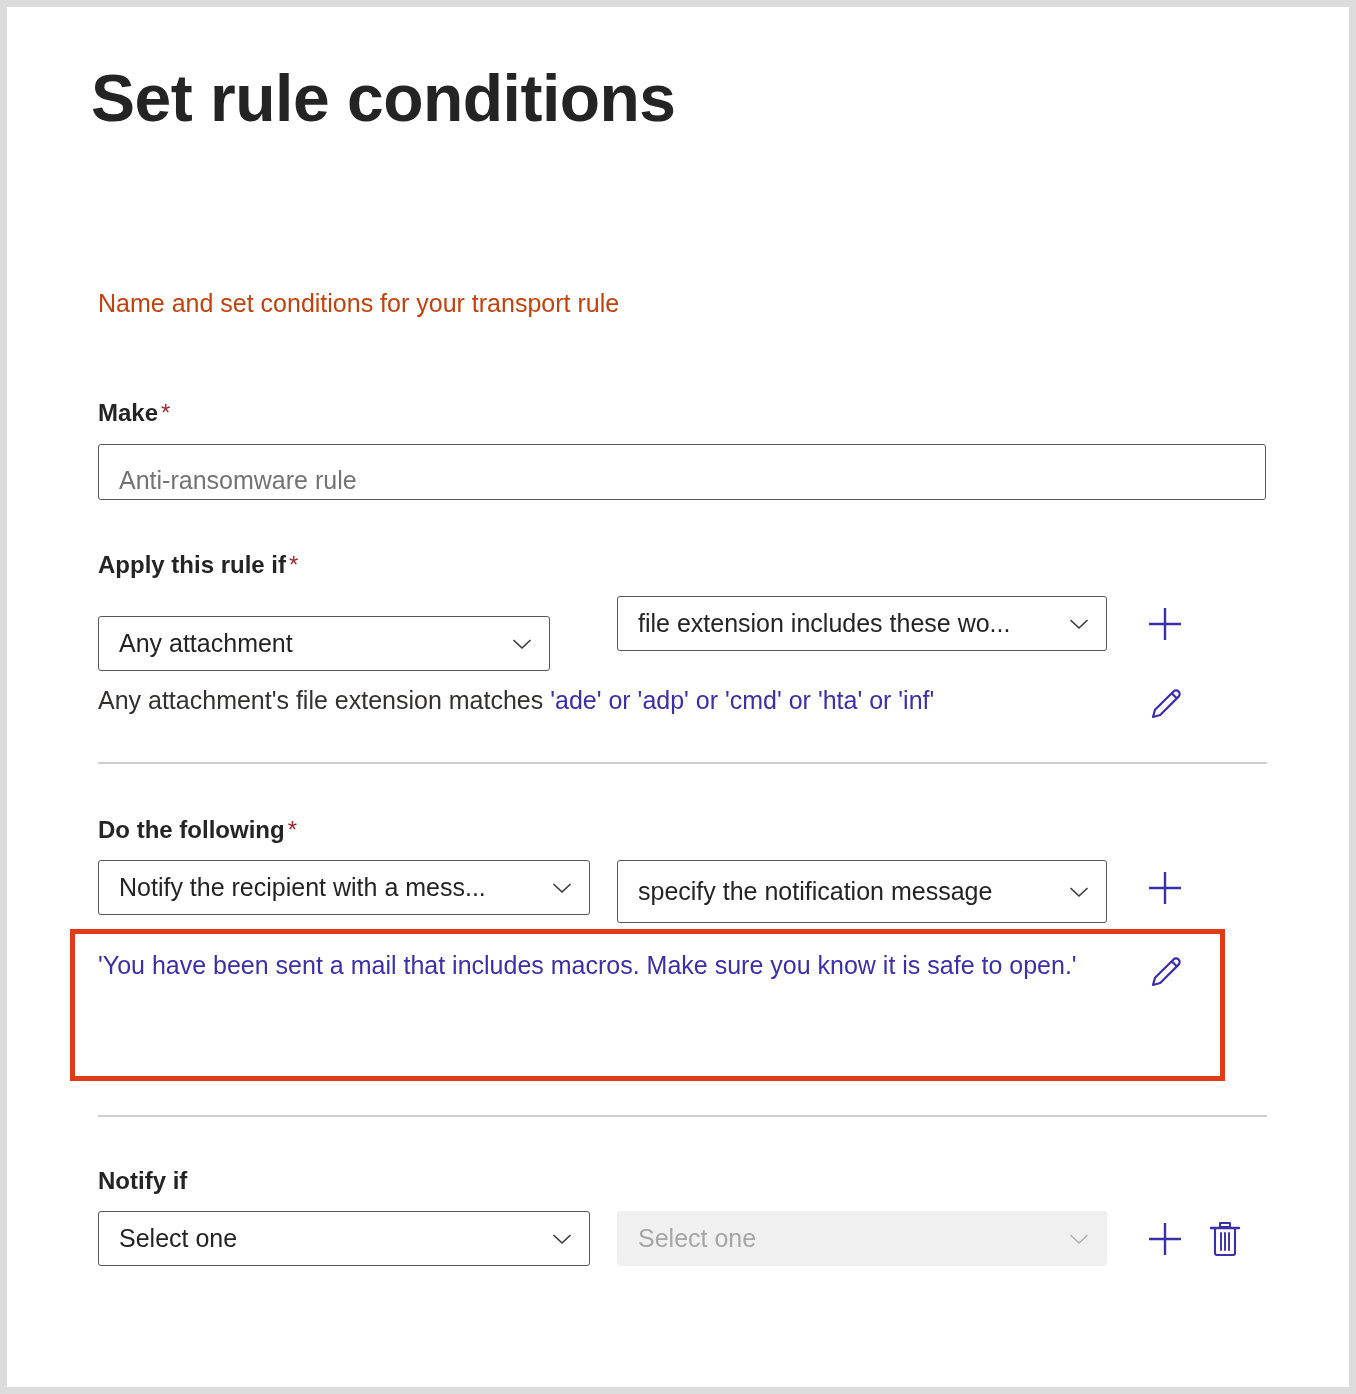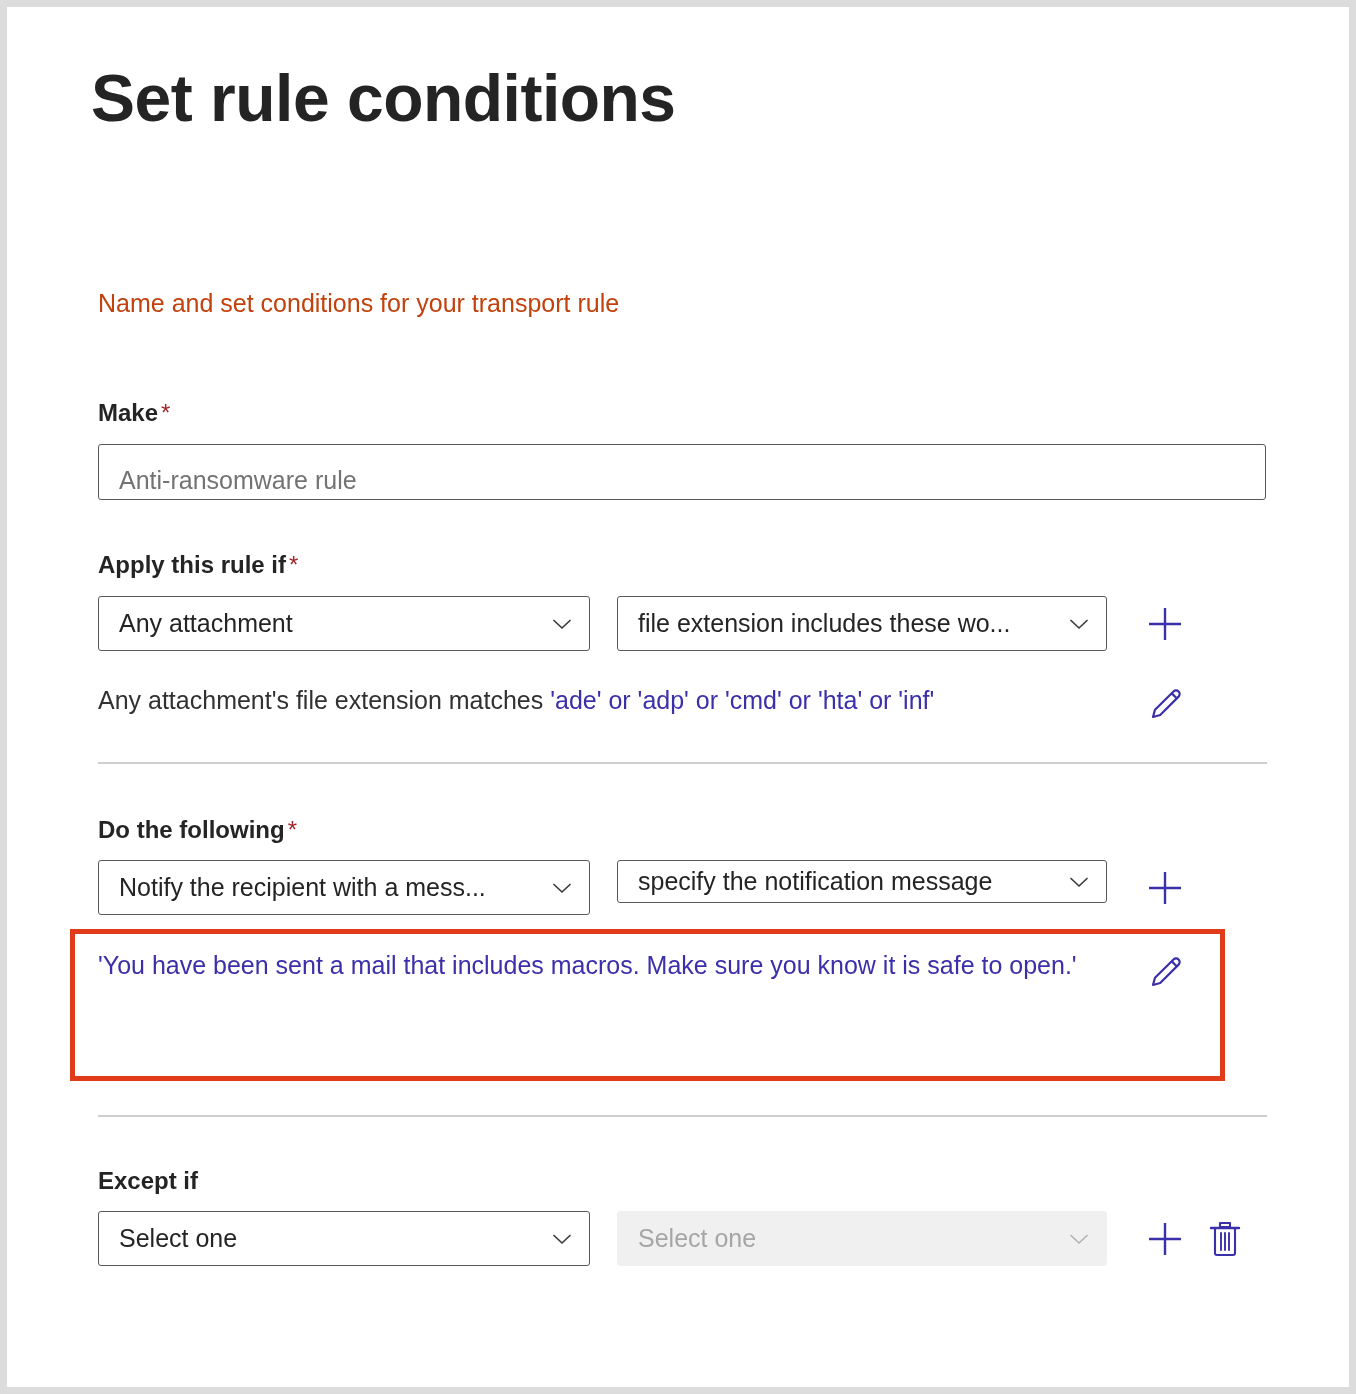--- a/index.html
+++ b/index.html
@@ -170,21 +170,21 @@
   <div class="field-label" style="left:91px; top:392px;">
     <span>Make</span><span class="req">*</span>
   </div>
 
   <input class="text-input" type="text" style="left: 91px; top: 437px; width: 1168px; height: 56px;" value="Anti-ransomware rule">
 
   <div class="field-label" style="left:91px; top:544px;">
     <span>Apply this rule if</span><span class="req">*</span>
   </div>
 
-  <div class="dropdown" style="left:91px; top:589px; width:492px; height:55px;">
+  <div class="dropdown" style="left:91px; top:609px; width:452px; height:55px;">
     <span class="dd-text">Any attachment</span>
     <span class="chev">
       <svg width="26" height="26" viewBox="0 0 26 26">
             <path d="M5 9.5 L13 17 L21 9.5" fill="none" stroke="#3d3d3d" stroke-width="1.7" stroke-linecap="round" stroke-linejoin="round"></path>
           </svg>
     </span>
   </div>
 
   <div class="dropdown" style="left:610px; top:589px; width:490px; height:55px;">
     <span class="dd-text">file extension includes these wo...</span>
@@ -221,21 +221,21 @@
 
   <div class="dropdown" style="left:91px; top:853px; width:492px; height:55px;">
     <span class="dd-text">Notify the recipient with a mess...</span>
     <span class="chev">
       <svg width="26" height="26" viewBox="0 0 26 26">
             <path d="M5 9.5 L13 17 L21 9.5" fill="none" stroke="#3d3d3d" stroke-width="1.7" stroke-linecap="round" stroke-linejoin="round"></path>
           </svg>
     </span>
   </div>
 
-  <div class="dropdown" style="left:610px; top:853px; width:490px; height:43px;">
+  <div class="dropdown" style="left:610px; top:853px; width:490px; height:63px;">
     <span class="dd-text">specify the notification message</span>
     <span class="chev">
       <svg width="26" height="26" viewBox="0 0 26 26">
             <path d="M5 9.5 L13 17 L21 9.5" fill="none" stroke="#3d3d3d" stroke-width="1.7" stroke-linecap="round" stroke-linejoin="round"></path>
           </svg>
     </span>
   </div>
 
   <div class="icon-btn" style="left:1131px; top:854px; width:54px; height:54px;">
     <svg width="44" height="44" viewBox="0 0 44 44">
@@ -252,21 +252,21 @@
   <div class="icon-btn" style="left:1132px; top:943px; width:52px; height:46px;">
     <svg width="40" height="40" viewBox="0 0 40 40">
       <path d="M28.5 6.5 a3.6 3.6 0 0 1 5.1 5.1 L15.2 30 L8 32 L10 24.8 Z" fill="none" stroke="#3b2faa" stroke-width="2.2" stroke-linejoin="round"></path>
       <path d="M26.8 8.4 L31.7 13.3" fill="none" stroke="#3b2faa" stroke-width="2.2"></path>
     </svg>
   </div>
 
   <div class="divider" style="left:91px; top:1108px; width:1169px;"></div>
 
   <div class="field-label" style="left:91px; top:1160px;">
-    <span>Except if</span>
+    <span>Notify if</span>
   </div>
 
   <div class="dropdown" style="left:91px; top:1204px; width:492px; height:55px;">
     <span class="dd-text">Select one</span>
     <span class="chev">
       <svg width="26" height="26" viewBox="0 0 26 26">
             <path d="M5 9.5 L13 17 L21 9.5" fill="none" stroke="#3d3d3d" stroke-width="1.7" stroke-linecap="round" stroke-linejoin="round"></path>
           </svg>
     </span>
   </div>

